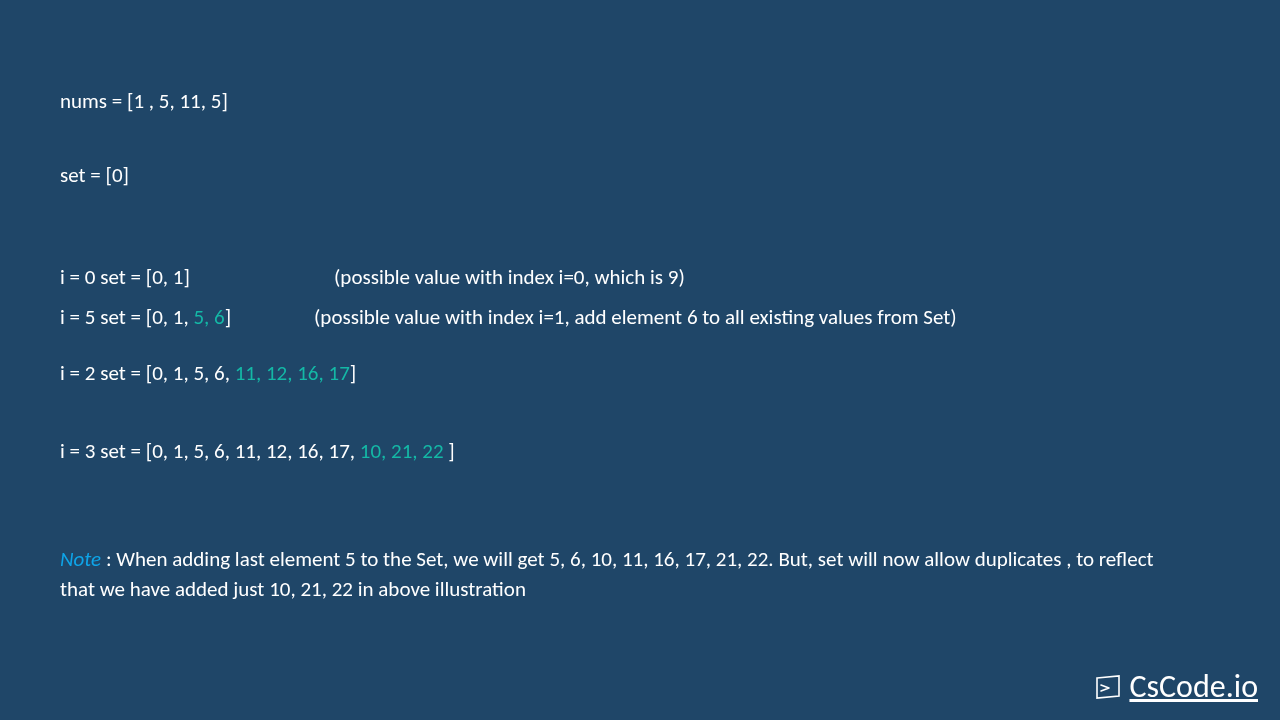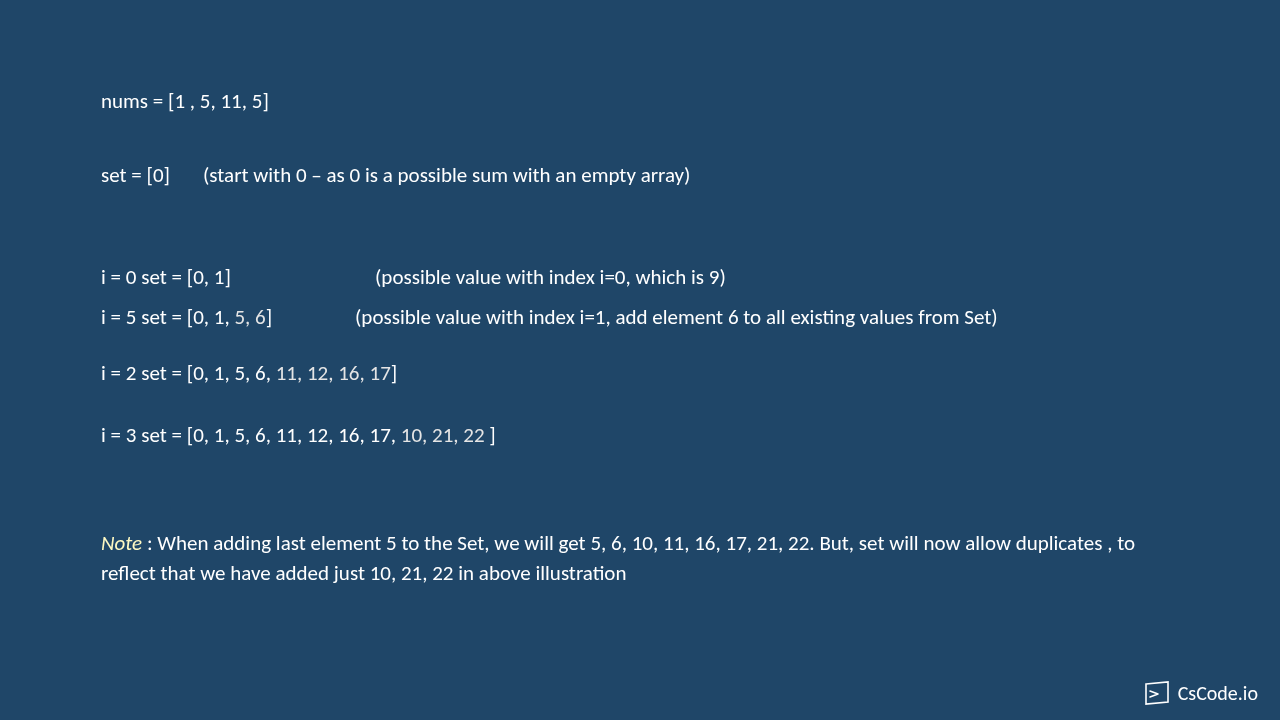--- a/index.html
+++ b/index.html
@@ -7,63 +7,63 @@
     width: 1280px;
     height: 720px;
     background: #1f4668;
     color: #ffffff;
     font-family: Calibri, Arial, sans-serif;
     font-size: 21px;
     overflow: hidden;
     position: relative;
   }
   .slide {
-    padding: 88px 100px 0 101px;
+    padding: 88px 100px 0 60px;
   }
   .line {
     display: flex;
     align-items: baseline;
     margin-bottom: 0;
   }
   .nums-line { margin-bottom: 48px; }
   .set-init-line { margin-bottom: 76px; }
   .iter0-line { margin-bottom: 14px; gap: 20px; }
   .iter1-line { margin-bottom: 30px; }
-  .iter2-line { margin-bottom: 36px; text-align: right; }
+  .iter2-line { margin-bottom: 52px; text-align: right; }
   .iter3-line { margin-bottom: 80px; }
   .note-line { line-height: 1.45; }
-  .hl { color: #e5e5e5; }
-  .note-label { color: #fef9c3; font-style: italic; }
+  .hl { color: #14b8a6; }
+  .note-label { color: #0ea5e9; font-style: italic; }
   .set-init-left { width: 102px; }
   .iter0-left { width: 254px; }
   .iter1-left { width: 254px; }
   .logo {
     position: absolute;
     right: 22px;
     bottom: 14px;
     display: flex;
     align-items: center;
     gap: 6px;
     color: #ffffff;
-    font-size: 20px;
+    font-size: 32px;
+    text-decoration: underline;
   }
   .logo svg { display: block; }
 </style>
 </head>
 <body>
 
 <div class="slide">
 
   <div class="line nums-line">
     <span>nums = [1 , 5, 11, 5]</span>
   </div>
 
   <div class="line set-init-line">
     <span class="set-init-left">set = [0]</span>
-    <span>(start with 0 – as 0 is a possible sum with an empty array)</span>
   </div>
 
   <div class="line iter0-line">
     <span class="iter0-left">i = 0   set = [0, 1]</span>
     <span>(possible value with index i=0, which is 9)</span>
   </div>
 
   <div class="line iter1-line">
     <span class="iter1-left">
       <span>i = 5  set = [0, 1, </span><span class="hl">5, 6</span><span>]</span>

